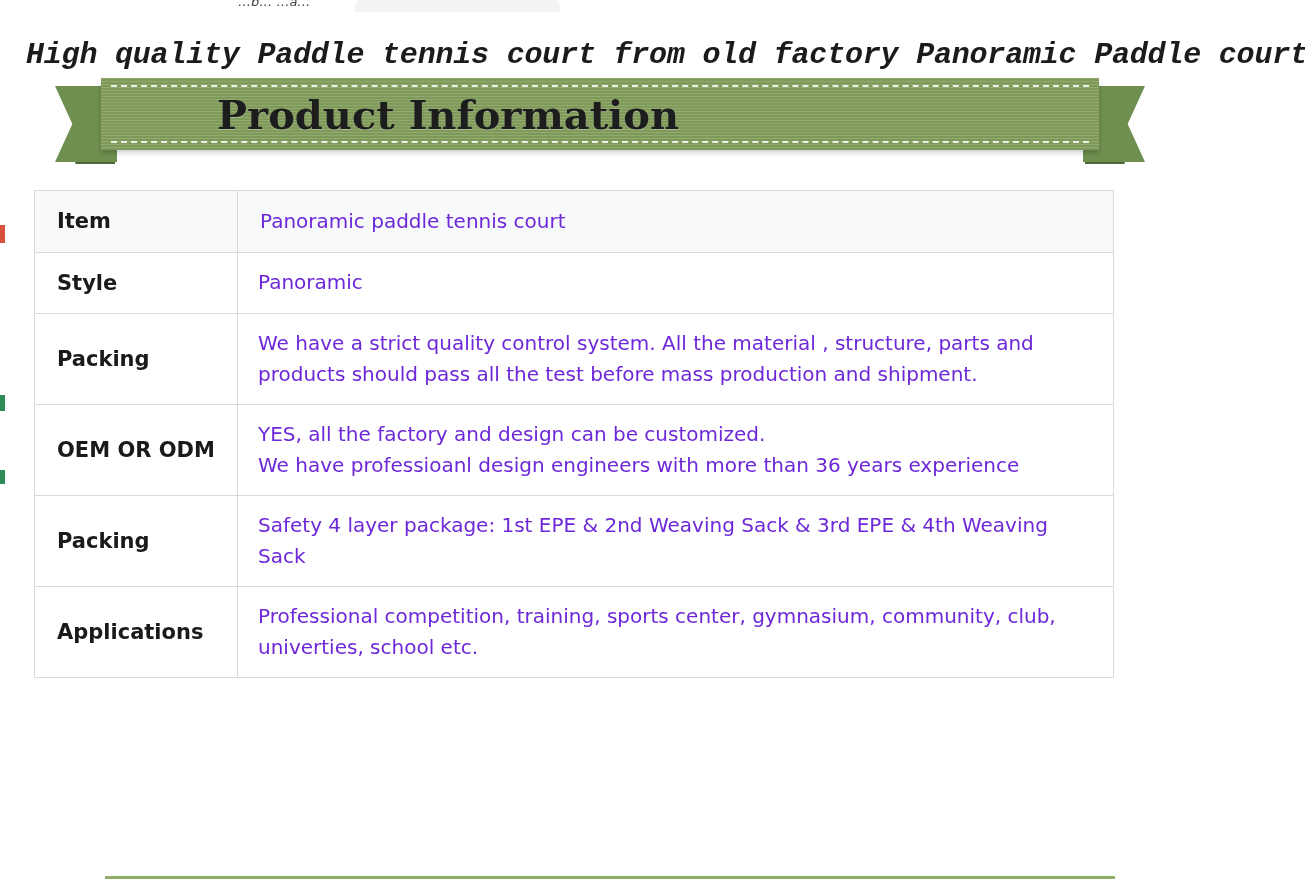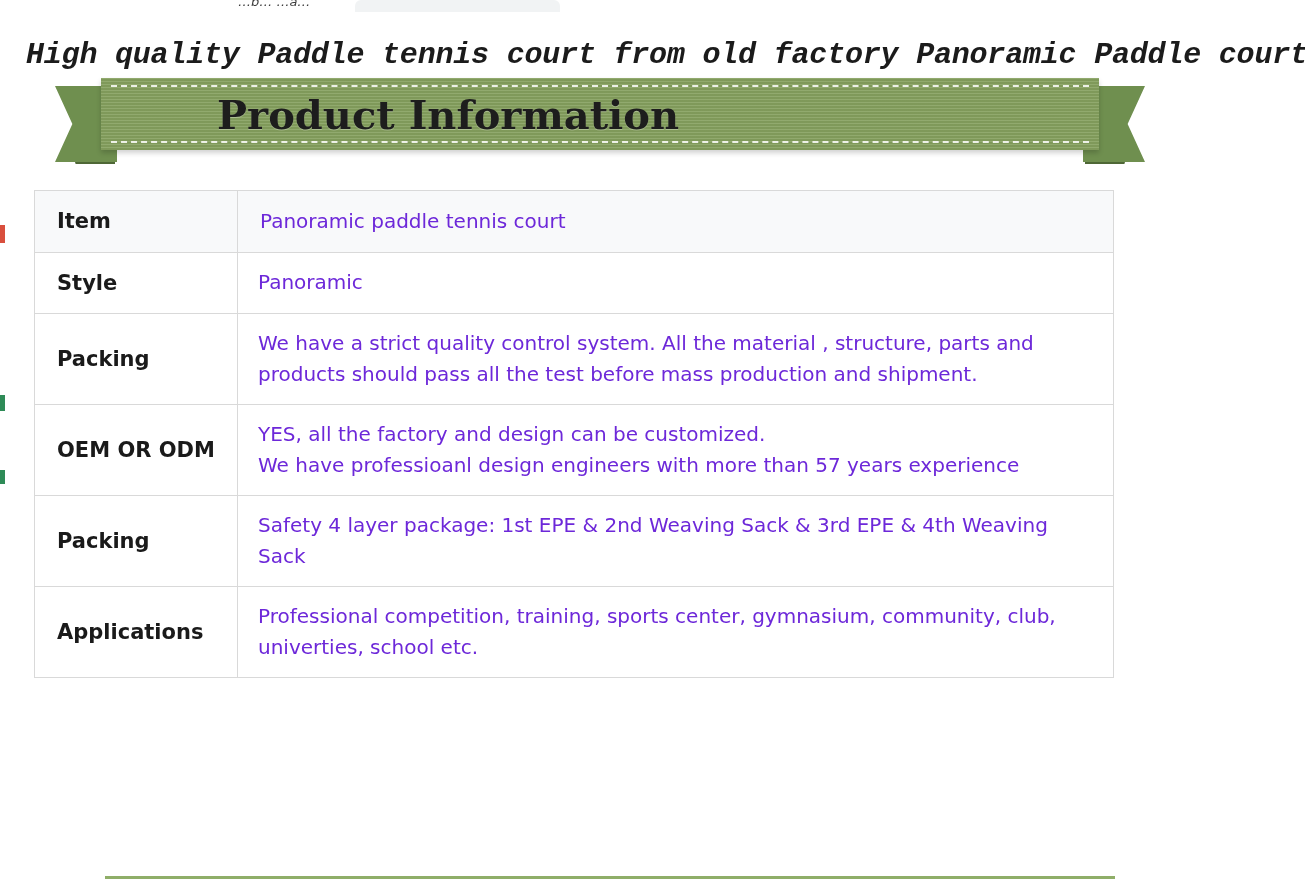--- a/index.html
+++ b/index.html
@@ -223,21 +223,21 @@
     <tr>
       <td class="key">Packing</td>
       <td class="val">
         <span class="val-line">We have a strict quality control system. All the material , structure, parts and products should pass all the test before mass production and shipment.</span>
       </td>
     </tr>
     <tr>
       <td class="key">OEM OR ODM</td>
       <td class="val">
         <span class="val-line">YES, all the factory and design can be customized.</span>
-        <span class="val-line">We have professioanl design engineers with more than 57 years experience</span>
+        <span class="val-line">We have professioanl design engineers with more than 36 years experience</span>
       </td>
     </tr>
     <tr>
       <td class="key">Packing</td>
       <td class="val">
         <span class="val-line">Safety 4 layer package: 1st EPE &amp; 2nd Weaving Sack &amp; 3rd EPE &amp; 4th Weaving Sack</span>
       </td>
     </tr>
     <tr>
       <td class="key">Applications</td>

